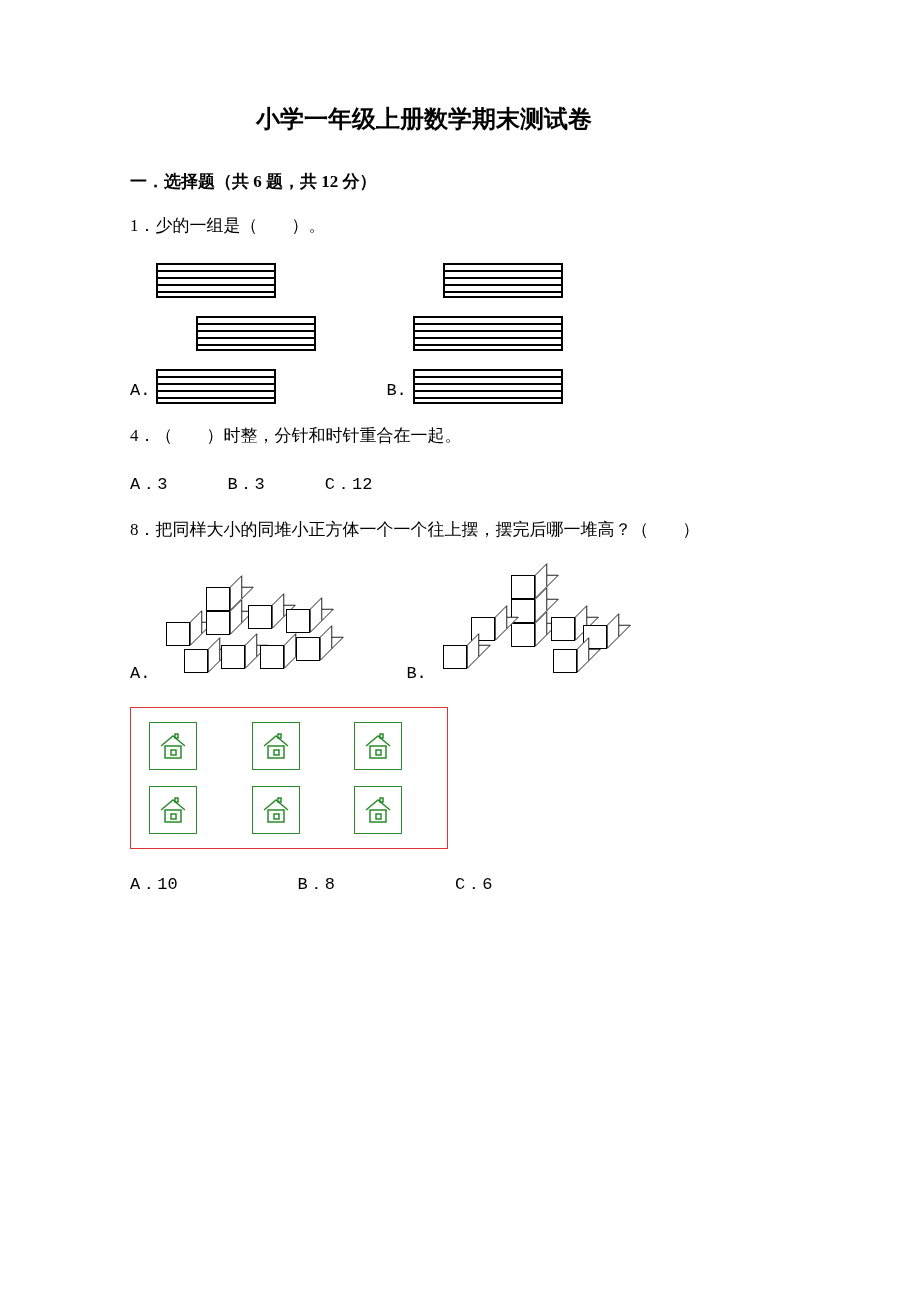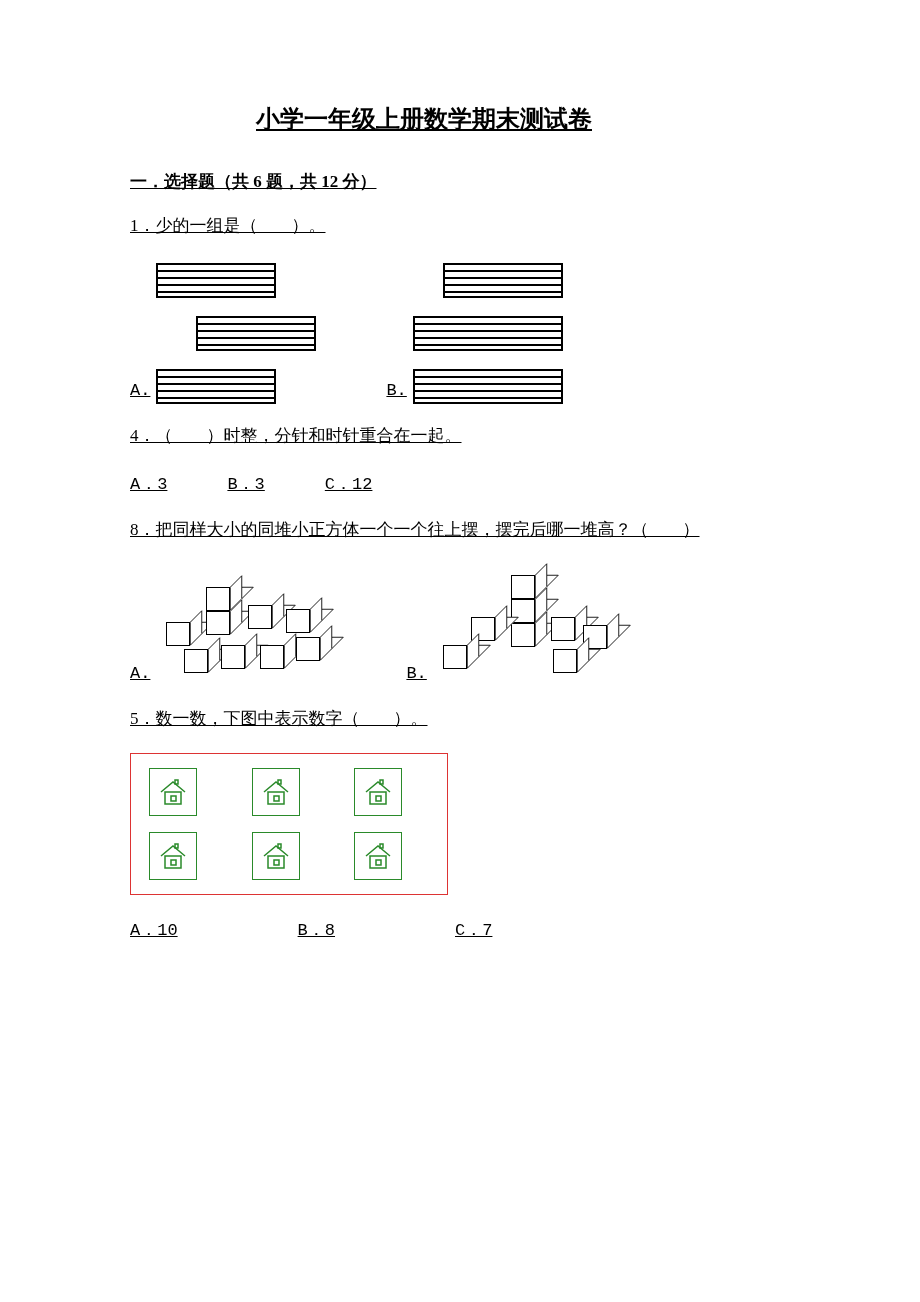--- a/index.html
+++ b/index.html
@@ -10,21 +10,20 @@
     color: #000;
     font-size: 17px;
     line-height: 1.6;
   }
   .page {
     width: 848px;
     min-height: 1302px;
     box-sizing: border-box;
     padding: 100px 130px 60px 130px;
     position: relative;
-    text-decoration: underline;
   }
   h1 {
     text-align: center;
     font-family: "SimHei", "黑体", sans-serif;
     font-weight: bold;
     font-size: 24px;
     margin: 0 0 30px 0;
   }
   .section-hdr {
     font-family: "SimSun", serif;
@@ -309,21 +308,20 @@
               <div class="f top"></div>
               <div class="f side"></div>
               <div class="f front"></div>
             </div>
         </div>
       </div>
     </div>
   </div>
 
   <div class="q">
-    <div>5．数一数，下图中表示数字（　　）。</div>
     <div class="house-box">
       <div class="house">
         <svg width="32" height="32" viewBox="0 0 32 32">
             <g fill="none" stroke="#2a8a2a" stroke-width="1.5">
               <polyline points="4,16 16,6 28,16"></polyline>
               <rect x="8" y="16" width="16" height="12"></rect>
               <rect x="14" y="20" width="5" height="5"></rect>
               <rect x="18" y="4" width="3" height="4"></rect>
             </g>
           </svg>
@@ -375,17 +373,17 @@
               <rect x="8" y="16" width="16" height="12"></rect>
               <rect x="14" y="20" width="5" height="5"></rect>
               <rect x="18" y="4" width="3" height="4"></rect>
             </g>
           </svg>
       </div>
     </div>
     <div class="inline-opts" style="gap:120px">
       <span>A．10</span>
       <span>B．8</span>
-      <span>C．7</span>
+      <span>C．6</span>
     </div>
   </div>
 
 </div>
 
 </body></html>

